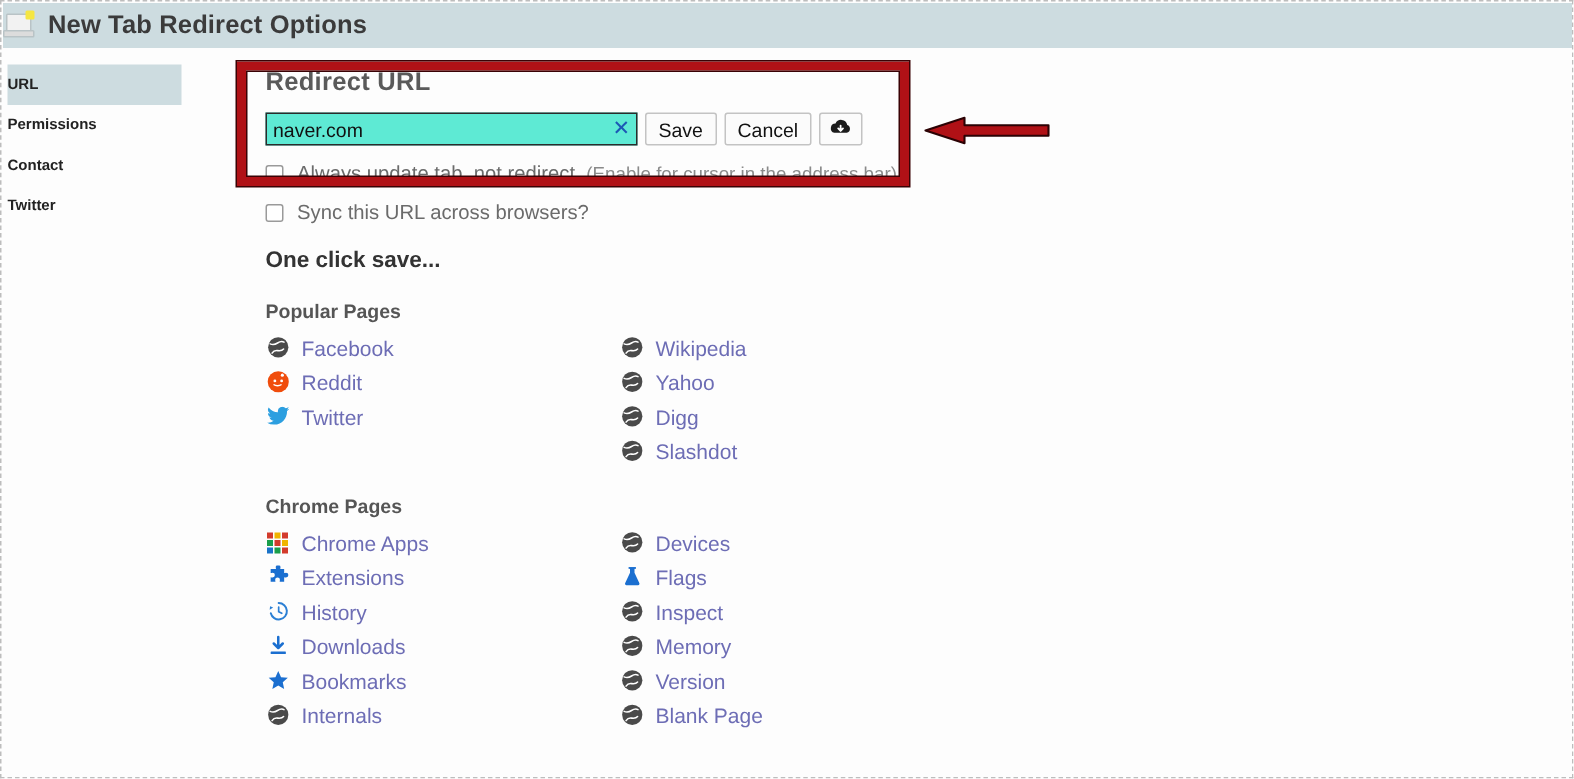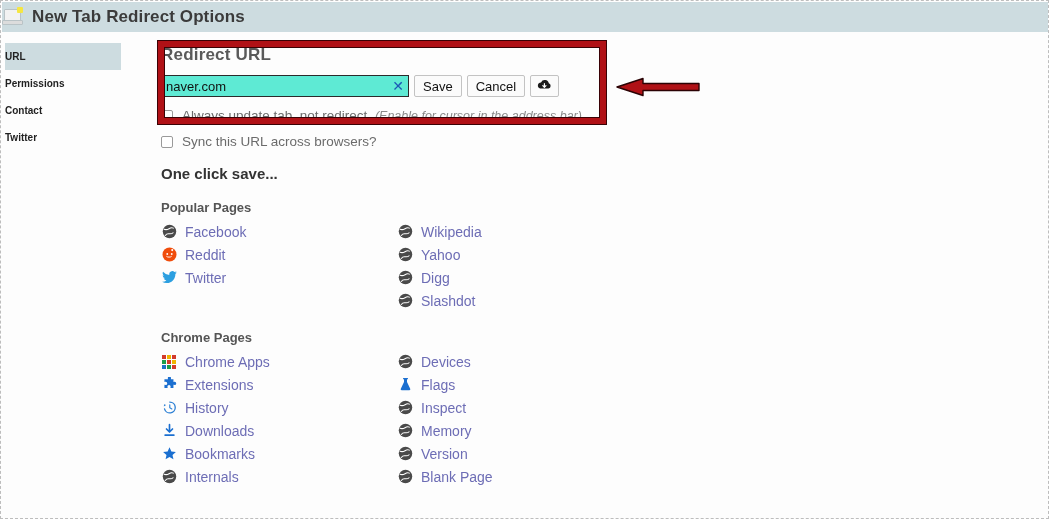--- a/index.html
+++ b/index.html
@@ -90,21 +90,21 @@
     font-weight: bold;
     color: #222222;
     box-sizing: border-box;
   }
   .side-item.selected {
     background: #cddce0;
   }
   
   #main {
     position: absolute;
-    left: 160px;
+    left: 176px;
     top: 44px;
     width: 600px;
   }
   .section-title {
     font-size: 17px;
     font-weight: bold;
     color: #5a5a5a;
     margin: 0 0 10px 0;
     letter-spacing: 0.2px;
   }
@@ -182,21 +182,20 @@
     flex: none;
     box-sizing: border-box;
   }
   .chk-label {
     font-size: 13.5px;
     color: #6b6b6b;
   }
   .chk-label .dim {
     font-size: 12.5px;
     color: #8a8a8a;
-    font-style: italic;
   }
   #one-click {
     margin-top: 16px;
     font-size: 15px;
     font-weight: bold;
     color: #333333;
   }
   
   .group {
     margin-top: 18px;

